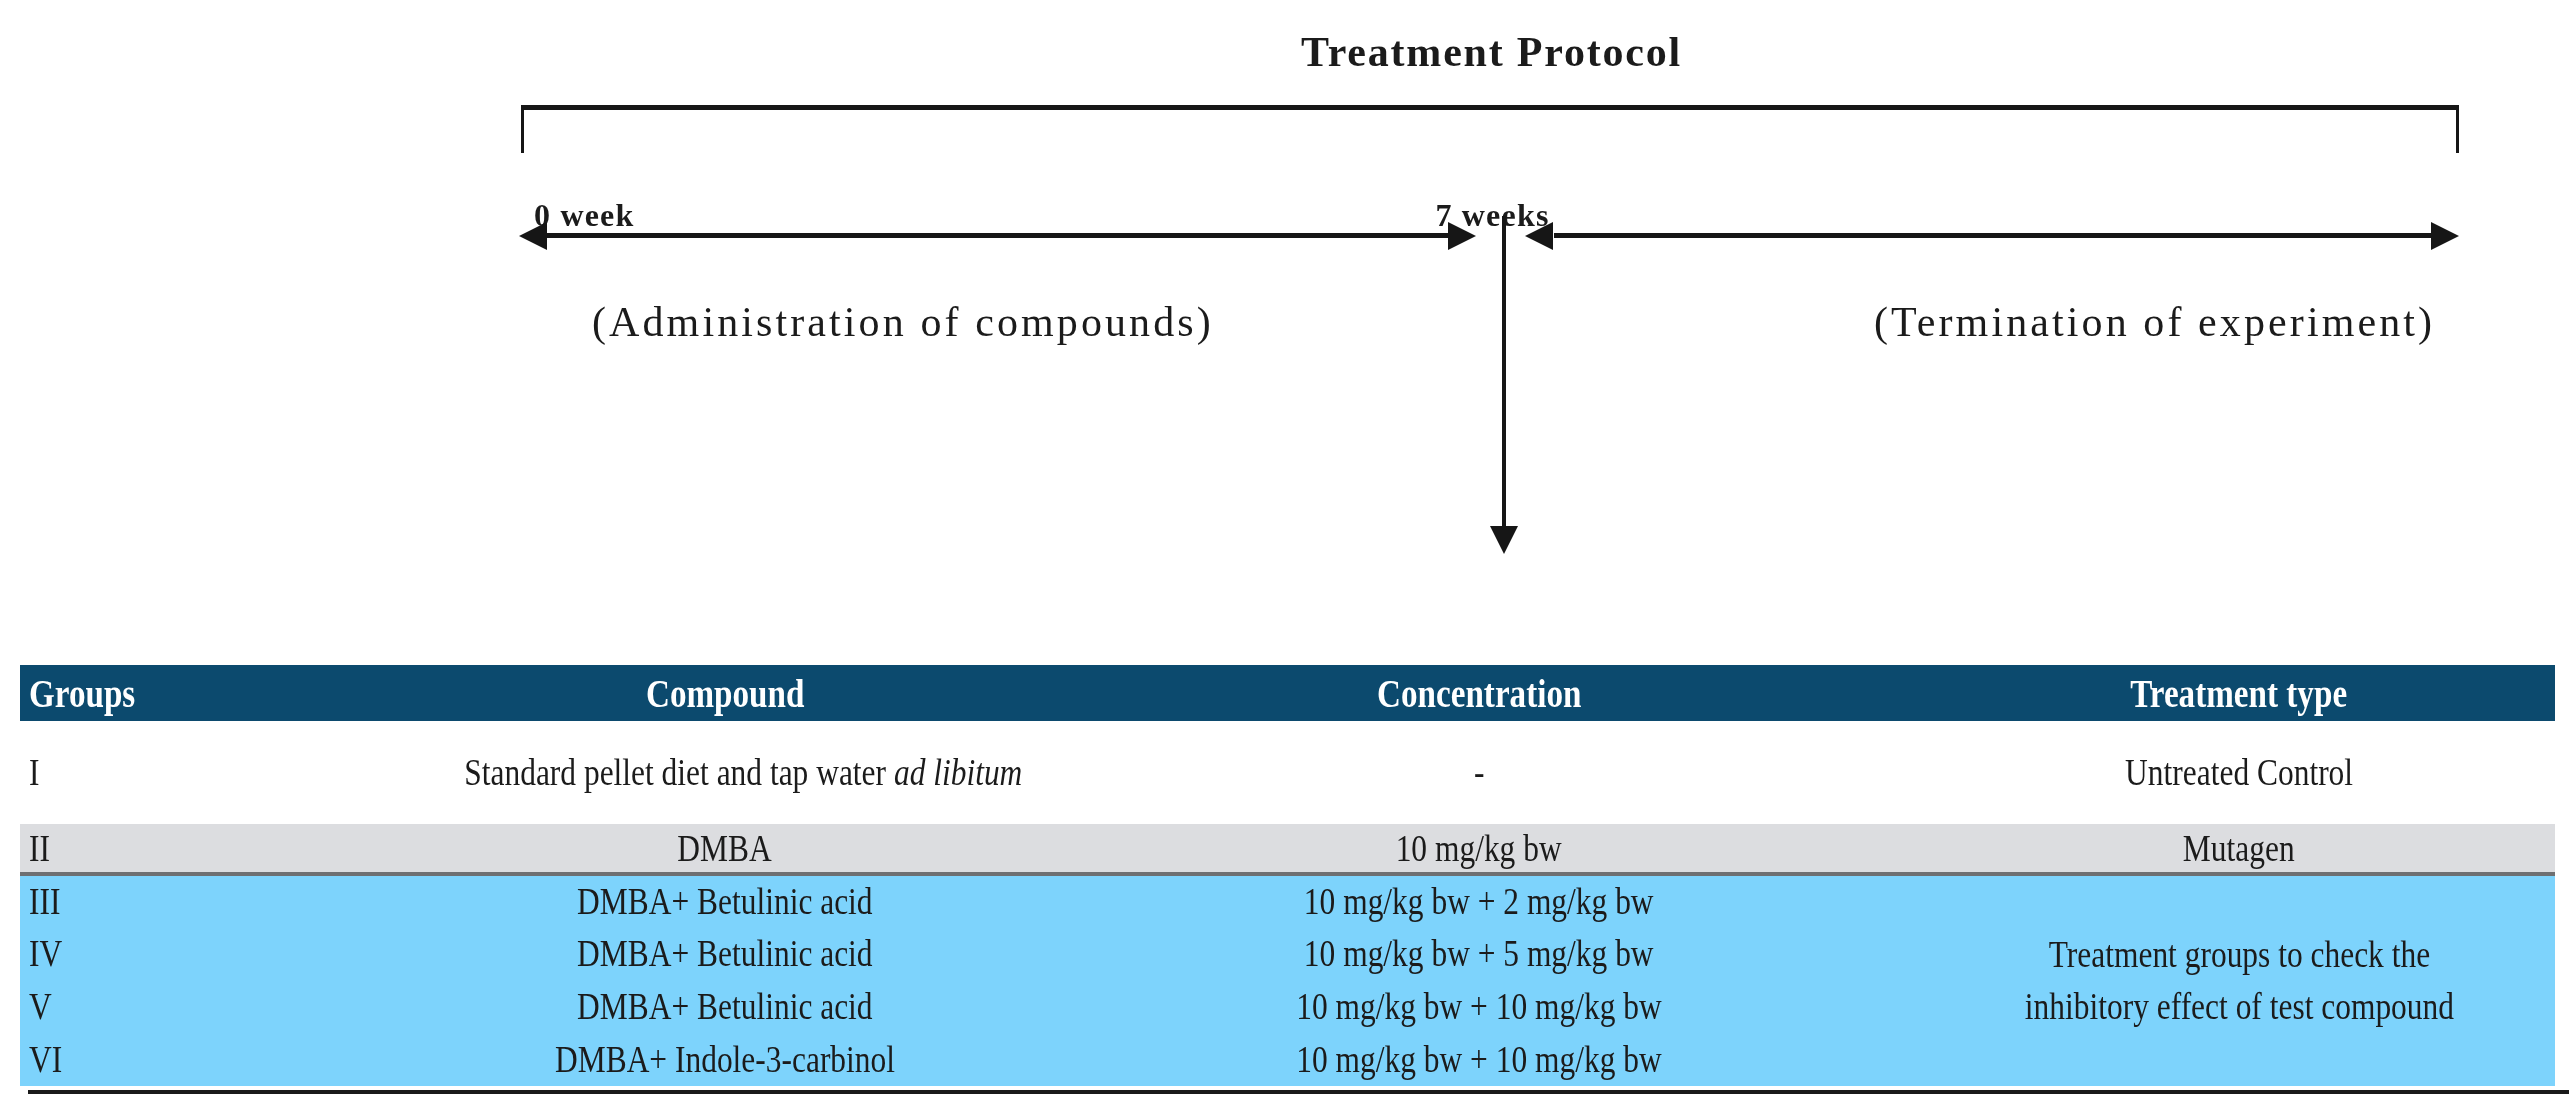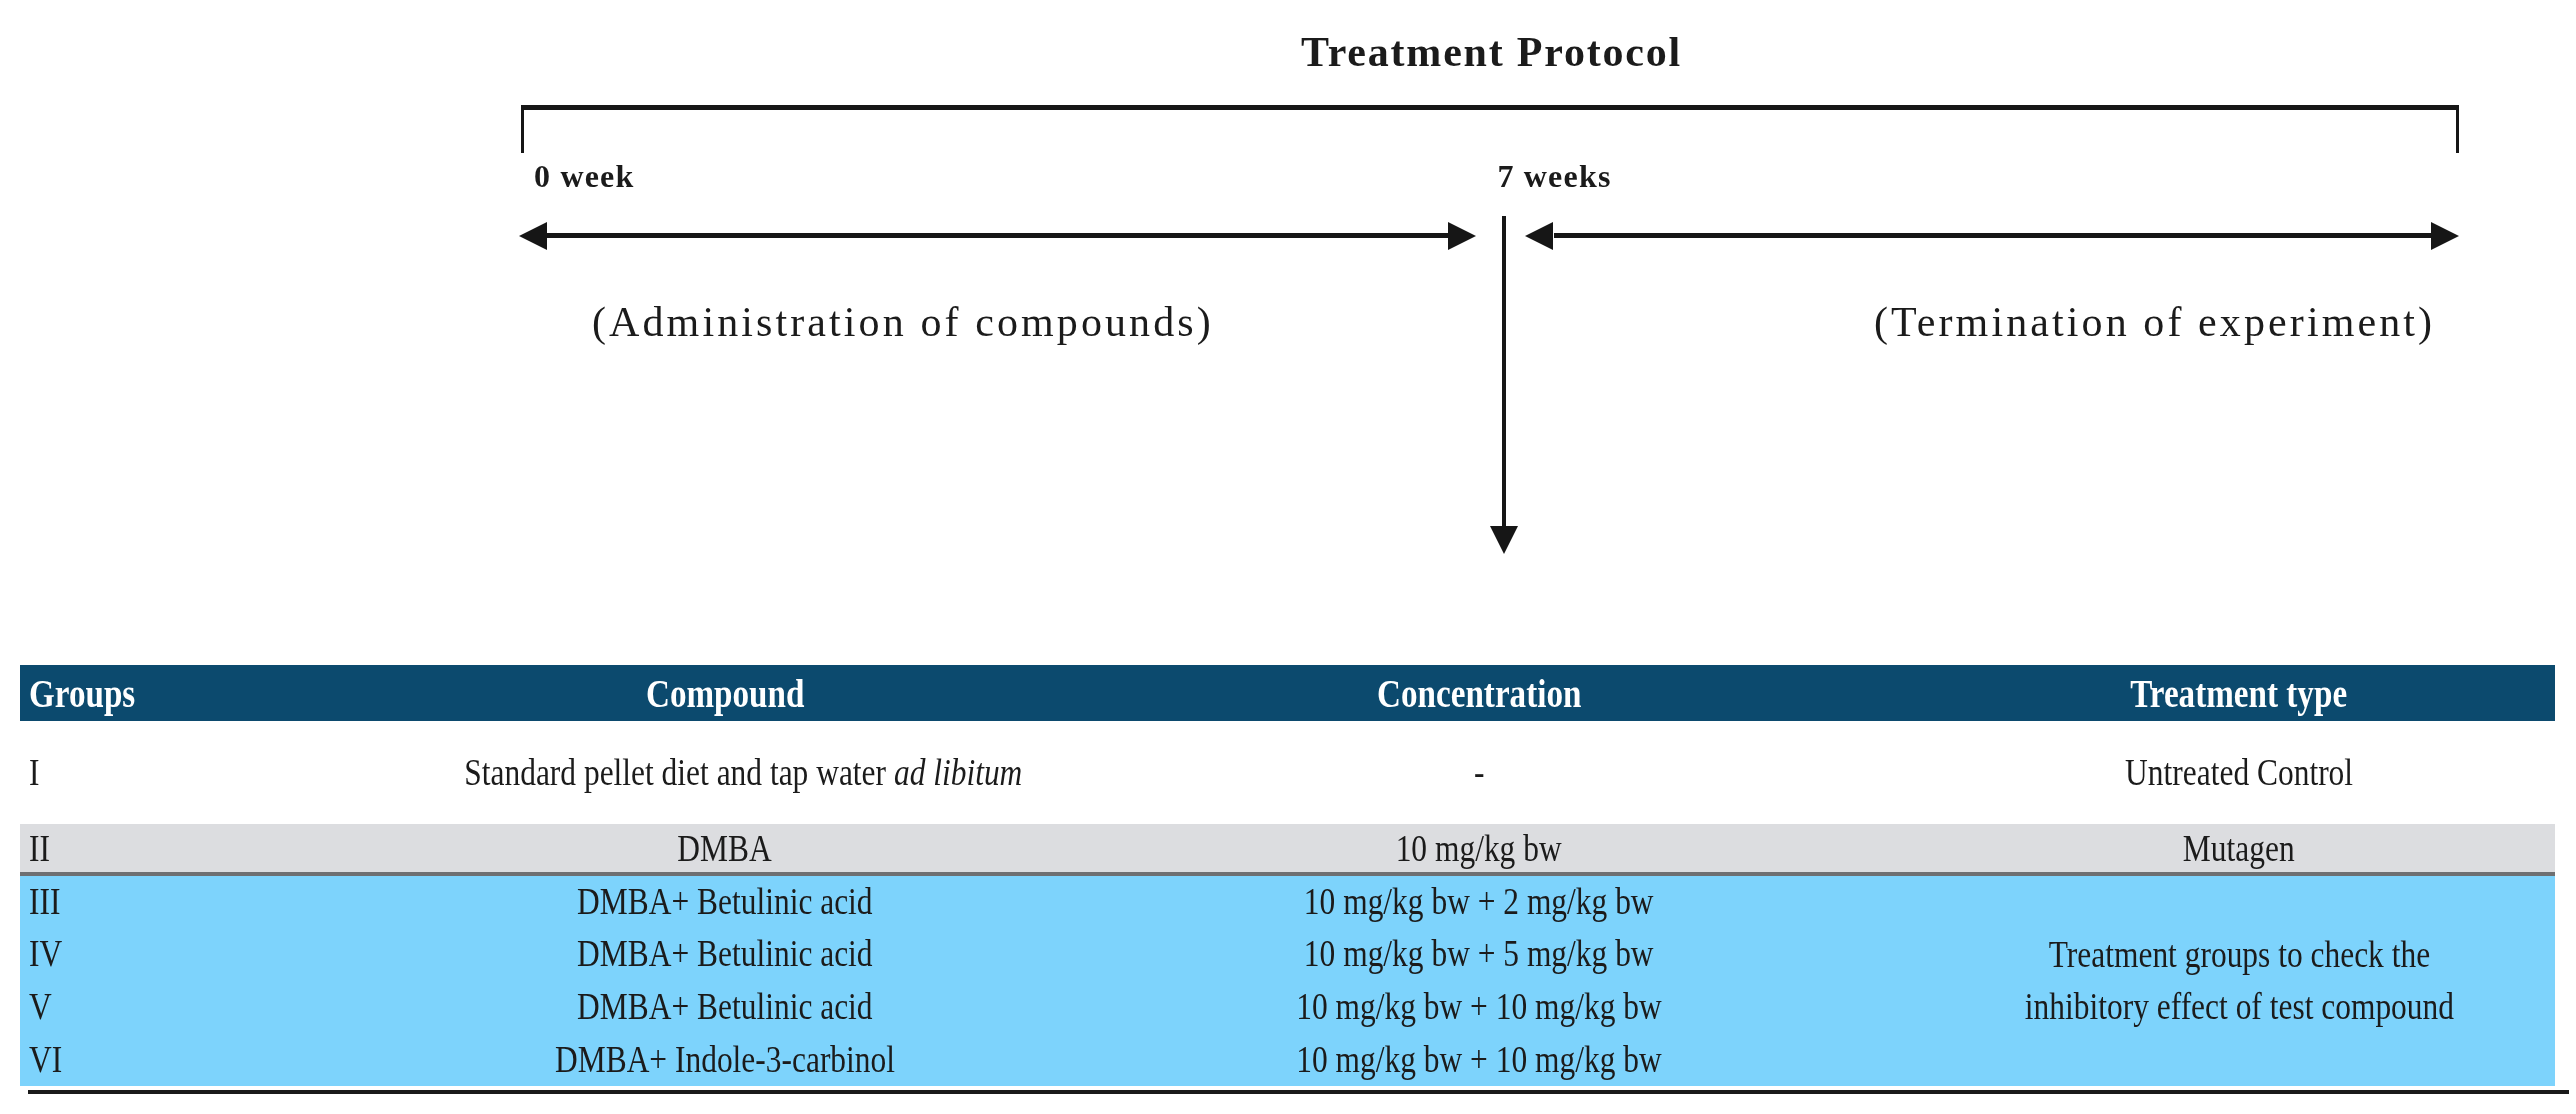--- a/index.html
+++ b/index.html
@@ -24,23 +24,24 @@
   }
   .bracket{
     left:521px; top:105px; width:1932px; height:43px;
     border-top:5.5px solid #161616;
     border-left:3.7px solid #161616;
     border-right:3.7px solid #161616;
   }
   .week-label{
     font-size:32px; font-weight:bold; letter-spacing:1.2px;
     white-space:nowrap;
+    margin-top:39px;
   }
   .lbl-0{left:534px; top:158px;}
-  .lbl-7{left:1383px; top:158px; width:343px; text-align:center;}
+  .lbl-7{left:1321px; top:158px; width:343px; text-align:center;}
   .lbl-14{left:2132px; top:158px; width:343px; text-align:center;}
 
   .hline{background:#161616; height:4.9px;}
   .vline{background:#161616; width:4.3px;}
   .head-l{width:0;height:0;border-top:14px solid transparent;border-bottom:14px solid transparent;border-right:28px solid #161616;}
   .head-r{width:0;height:0;border-top:14px solid transparent;border-bottom:14px solid transparent;border-left:28px solid #161616;}
   .head-d{width:0;height:0;border-left:14px solid transparent;border-right:14px solid transparent;border-top:28px solid #161616;}
 
   .caption{
     font-size:42px; letter-spacing:3.1px; white-space:nowrap;

